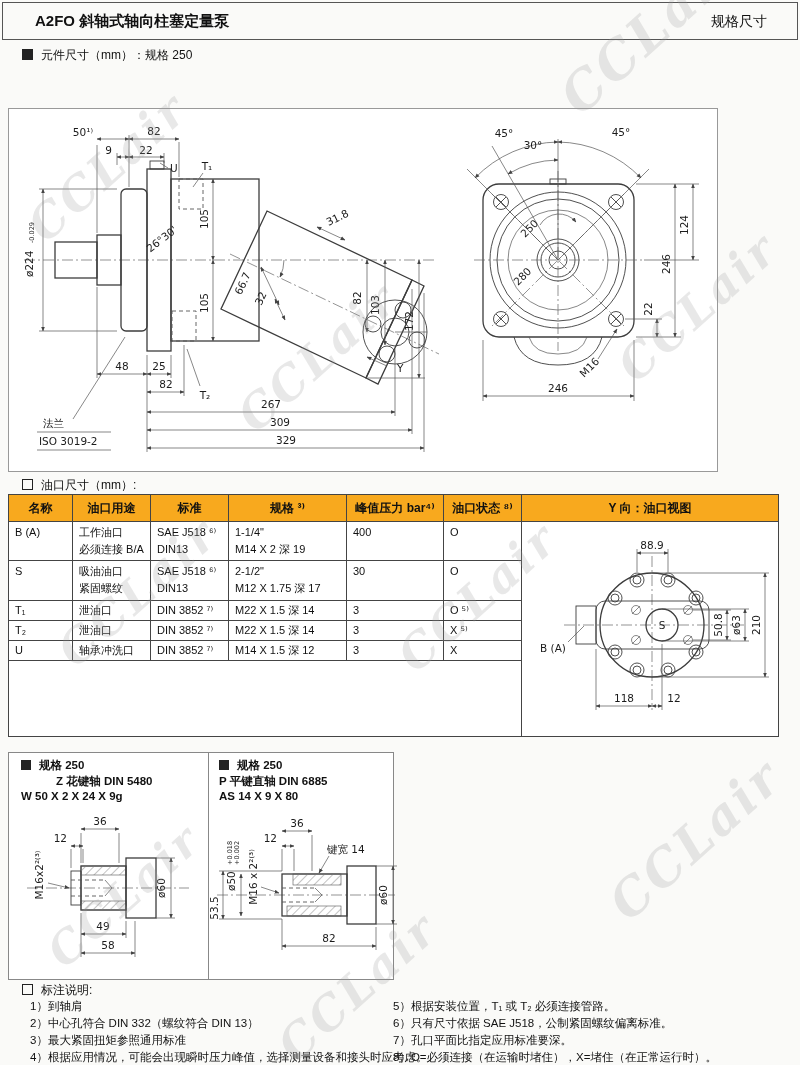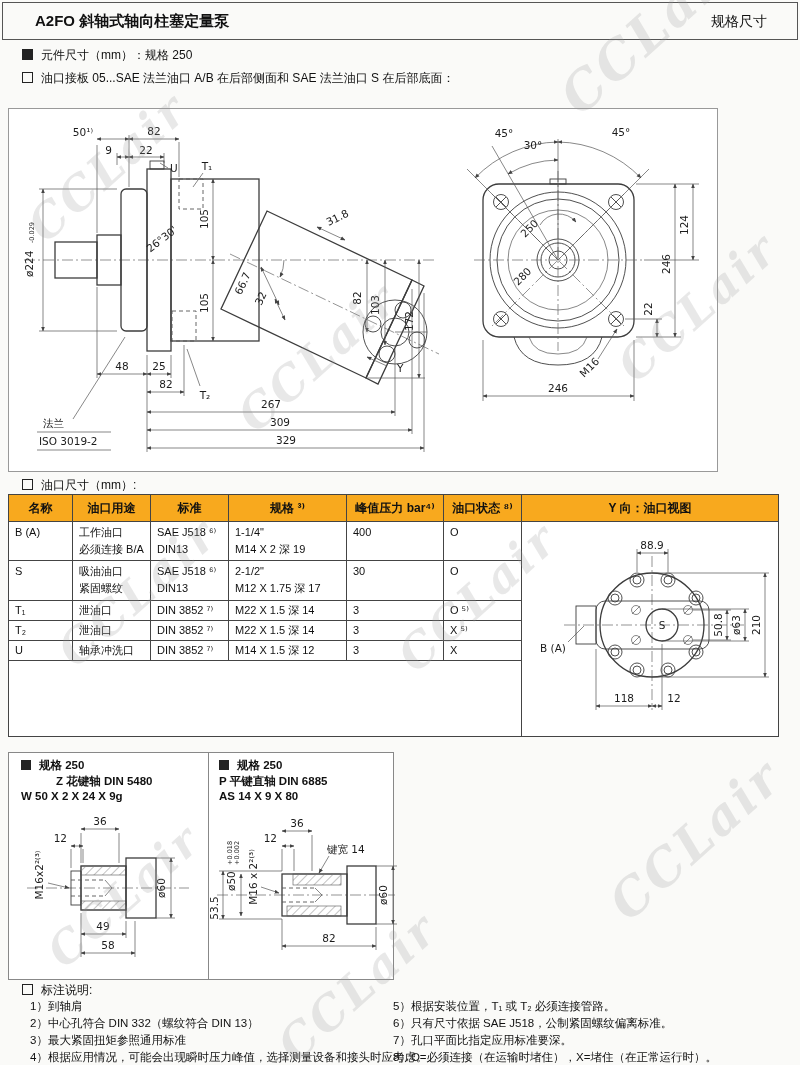--- a/index.html
+++ b/index.html
@@ -63,23 +63,20 @@
   <span class="wm" style="left:30px;top:870px;font-size:44px;">CCLair</span>
   <span class="wm" style="left:260px;top:960px;font-size:46px;">CCLair</span>
 
   <div class="titlebar">
     <div class="title">A2FO 斜轴式轴向柱塞定量泵</div>
     <div class="hright">规格尺寸</div>
   </div>
 
   <div class="bullet" style="left:22px;top:47px;">
     <span class="sq fill"></span><span>元件尺寸（mm）：规格 250</span>
-  </div>
-  <div class="bullet" style="left:22px;top:70px;">
-    <span class="sq"></span><span>油口接板 05...SAE 法兰油口 A/B 在后部侧面和 SAE 法兰油口 S 在后部底面：</span>
   </div>
 
   <div class="panel" style="left:8px;top:108px;width:708px;height:362px;">
     <svg id="svgL" width="706" height="358" viewBox="0 0 706 358">
       <defs>
         <marker id="arA" viewBox="0 0 10 10" refX="9" refY="5" markerWidth="7" markerHeight="7" orient="auto-start-reverse">
           <path d="M0,1L10,5L0,9z" fill="#444"></path>
         </marker>
       </defs>
 

